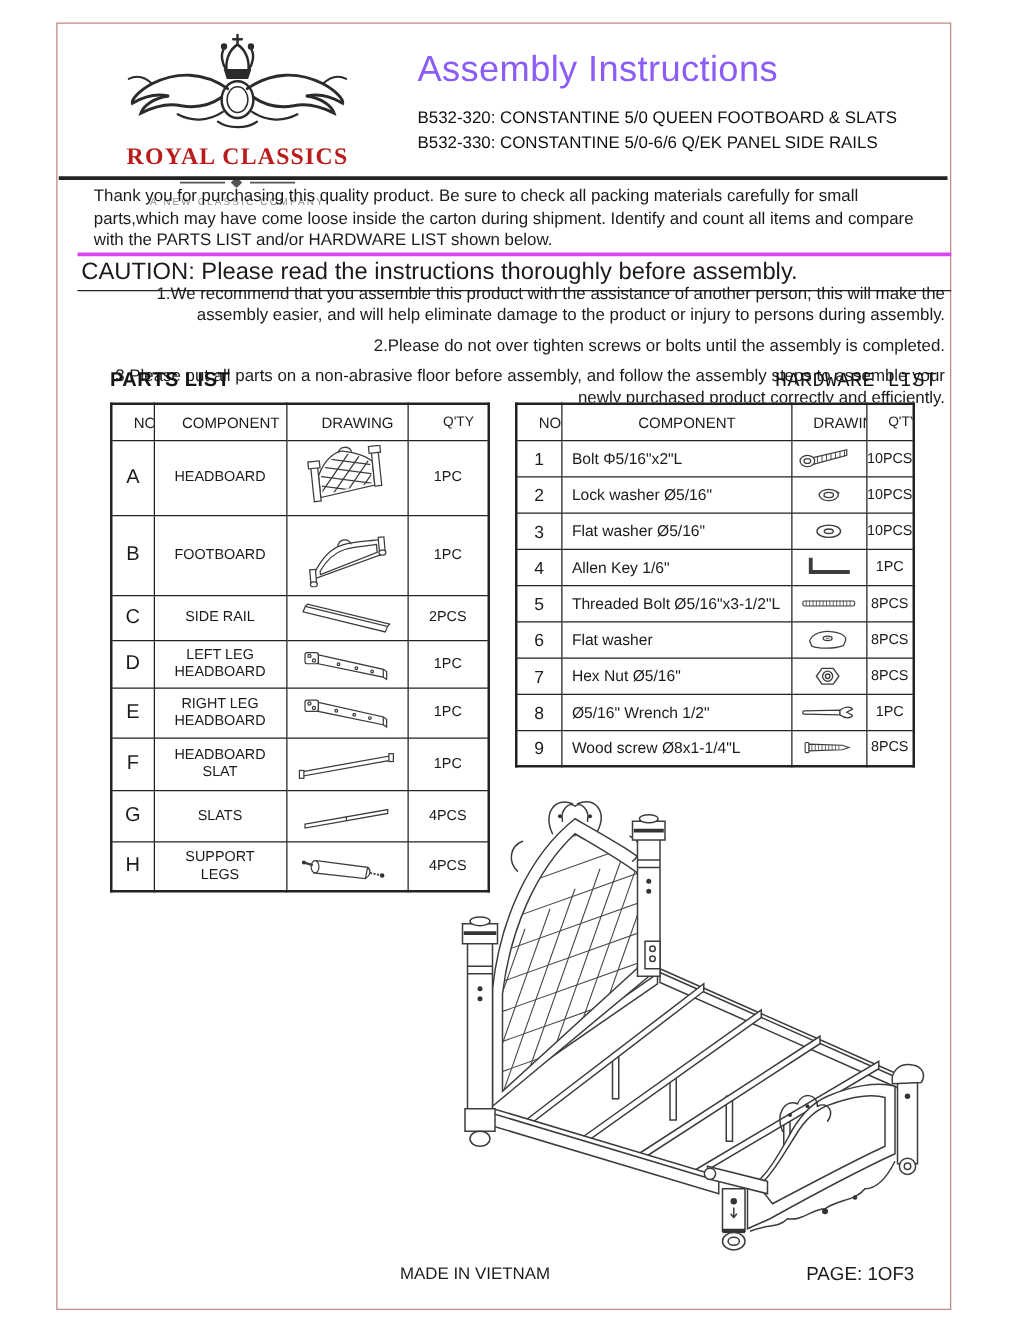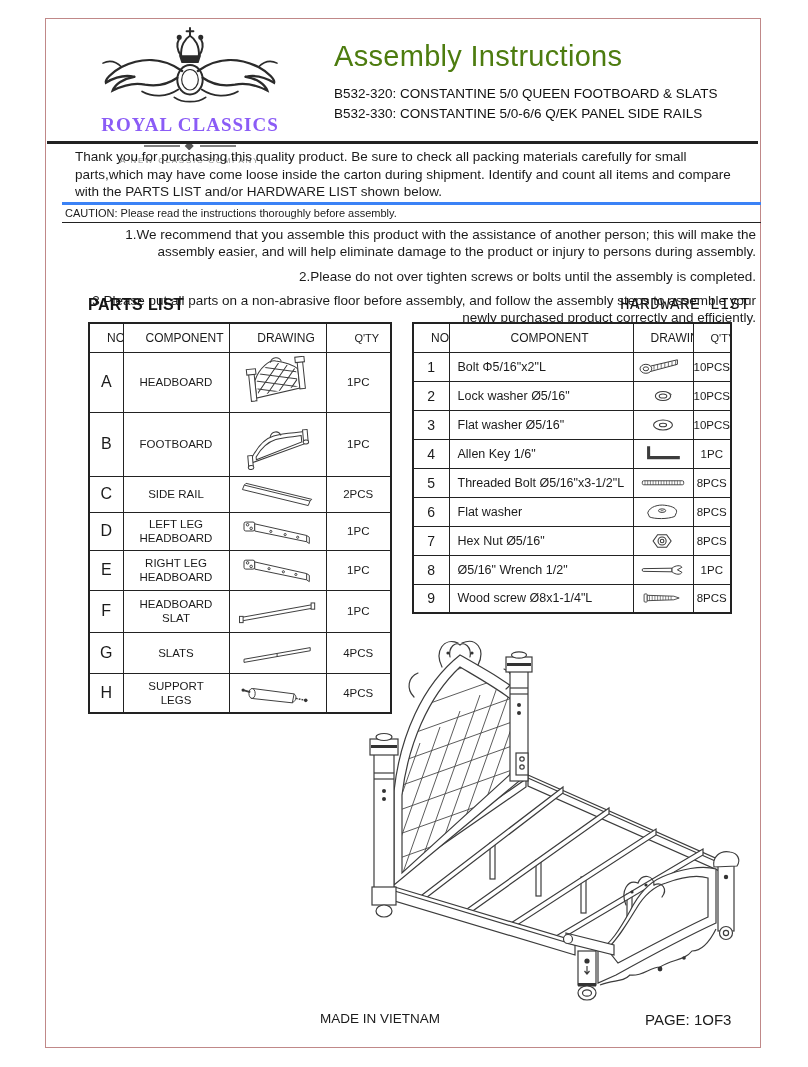--- a/index.html
+++ b/index.html
@@ -3,29 +3,29 @@
 <meta charset="utf-8">
 <style>
   html,body{margin:0;padding:0;background:#ffffff;}
   .page{position:relative;width:808px;height:1067px;background:#ffffff;overflow:hidden;
         font-family:"Liberation Sans",sans-serif;color:#1b1b1b;}
   .border-frame{position:absolute;left:45px;top:18px;width:714px;height:1028px;
         border:1.5px solid #c08888;}
   
   .logo{position:absolute;left:92px;top:24px;width:196px;text-align:center;}
   .logo-brand{font-family:"Liberation Serif",serif;font-size:19px;font-weight:700;
-        letter-spacing:1px;color:#8b5cf6;margin-top:-2px;}
+        letter-spacing:1px;color:#b91c1c;margin-top:-2px;}
   .logo-tagline{font-size:8px;color:#8a8a8a;letter-spacing:1.7px;margin-top:2px;}
-  .doc-title{position:absolute;left:334px;top:40px;font-size:29px;color:#4d7c0f;letter-spacing:.3px;}
+  .doc-title{position:absolute;left:334px;top:40px;font-size:29px;color:#8b5cf6;letter-spacing:.3px;}
   .models{position:absolute;left:334px;top:84px;font-size:13.5px;line-height:19.5px;color:#101010;}
   .header-rule{position:absolute;left:47px;top:141px;width:711px;height:3px;background:#222;}
   
   .intro{position:absolute;left:75px;top:148px;width:676px;font-size:13.5px;line-height:17.6px;}
-  .caution{position:absolute;left:62px;top:202px;width:696px;border-top:3px solid #3b82f6;
-        border-bottom:1.8px solid #222;padding:2px 0 3px 3px;font-size:11px;}
+  .caution{position:absolute;left:62px;top:202px;width:696px;border-top:3px solid #d946ef;
+        border-bottom:1.8px solid #222;padding:2px 0 3px 3px;font-size:19px;}
   .notes{position:absolute;left:66px;top:227px;width:690px;font-size:13.5px;line-height:16.8px;}
   .note{margin-bottom:8px;padding-left:13px;text-indent:-13px;text-align:right;}
   
   .list-title{position:absolute;font-size:16px;letter-spacing:.4px;color:#151515;}
   .parts-title{left:88px;top:296px;width:302px;text-align:left;font-weight:bold;}
   .hardware-title{left:432px;top:296px;width:318px;text-align:right;font-family:Liberation Mono, monospace;}
   table{border-collapse:collapse;table-layout:fixed;background:#fff;}
   .ptable{position:absolute;left:88px;top:322px;width:302px;border:2.5px solid #222;}
   .htable{position:absolute;left:412px;top:322px;width:318px;border:2.5px solid #222;}
   td,th{border:1.6px solid #222;padding:0;text-align:center;vertical-align:middle;

